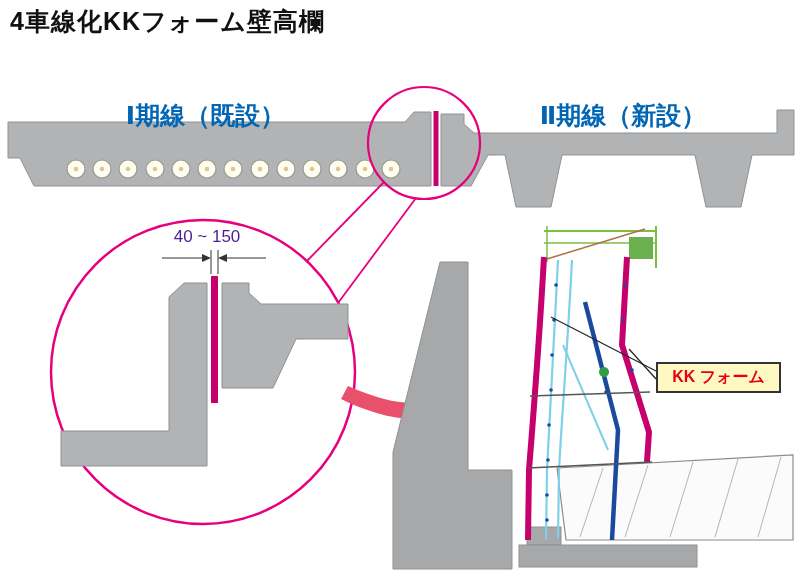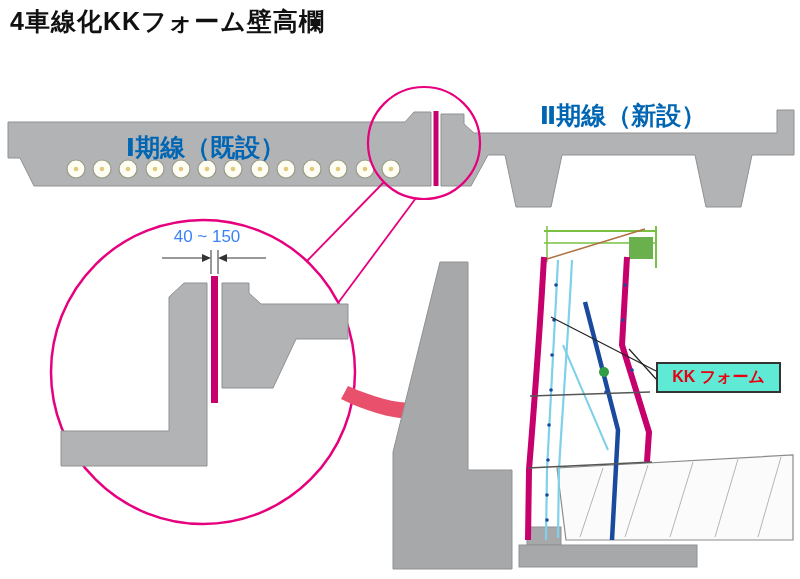--- a/index.html
+++ b/index.html
@@ -2,24 +2,24 @@
 <html><head>
 <meta charset="utf-8">
 <style>
   html,body{margin:0;padding:0;background:#fff;}
   #page{position:relative;width:800px;height:579px;background:#fff;overflow:hidden;
         font-family:"Liberation Sans","DejaVu Sans",sans-serif;border-radius:27px;}
   #canvas{position:absolute;left:0;top:0;width:800px;height:579px;}
   .overlay{position:absolute;white-space:nowrap;}
   .title{left:10px;top:5px;font-size:25px;font-weight:700;color:#111;letter-spacing:1px;}
   .phase-label{font-size:25px;font-weight:700;color:#0066b3;text-align:center;}
-  .phase1{left:98px;top:99px;width:215px;margin-top:32px;}
+  .phase1{left:98px;top:99px;width:215px;}
   .phase2{left:513px;top:99px;width:220px;}
-  .dim-label{left:147px;top:227px;width:120px;text-align:center;font-size:17px;color:#3b82f6;}
-  .kk-box{left:656px;top:362px;width:121px;height:27px;border:2px solid #333;background:#5eead4;
+  .dim-label{left:147px;top:227px;width:120px;text-align:center;font-size:17px;color:#4c1d95;}
+  .kk-box{left:656px;top:362px;width:121px;height:27px;border:2px solid #333;background:#fef9c3;
           color:#e60012;font-weight:700;font-size:16px;text-align:center;line-height:26px;}
 </style>
 </head>
 <body>
 
 <div id="page">
 
 <svg id="canvas" viewBox="0 0 800 579">
 
   <g>

